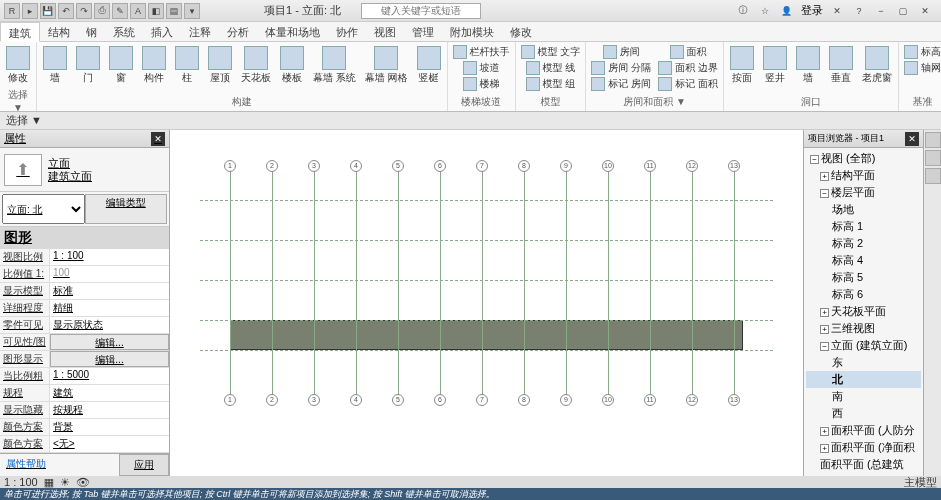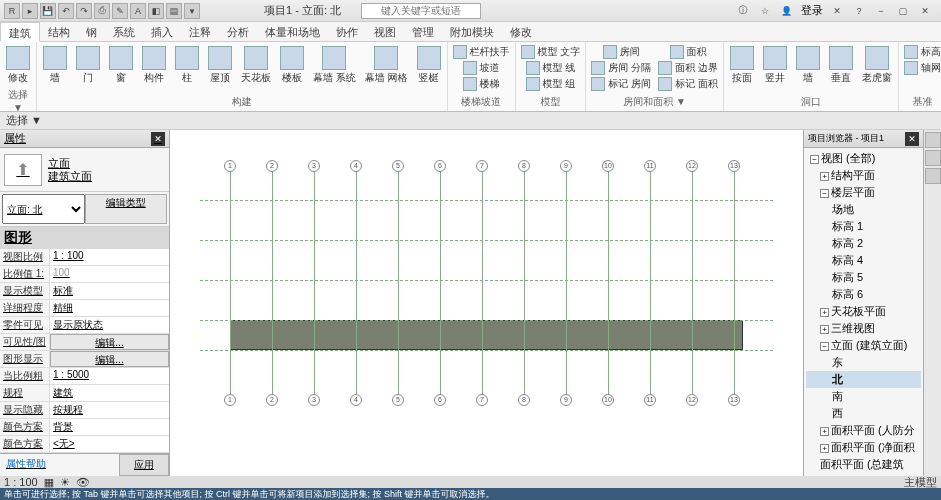--- a/index.html
+++ b/index.html
@@ -53,21 +53,21 @@
 .browser{width:120px;background:#f5f5f5;border-left:1px solid #aaa;display:flex;flex-direction:column;font-size:10px;}
 .browser .tree{flex:1;overflow:auto;padding:2px;}
 .tn{padding:1px 0 1px 4px;white-space:nowrap;cursor:pointer;}
 .tn.d1{padding-left:14px;}
 .tn.d2{padding-left:26px;}
 .tn.sel{background:#cde;font-weight:bold;}
 .tn .tg{display:inline-block;width:9px;height:9px;border:1px solid #888;text-align:center;line-height:7px;font-size:8px;margin-right:2px;background:#fff;}
 .vtool{width:18px;background:#e8e8e8;border-left:1px solid #aaa;}
 .vtool .vb{width:16px;height:16px;margin:2px auto;background:#d0d0d0;border:1px solid #aaa;cursor:pointer;}
 .status{position:absolute;bottom:12px;left:0;right:0;height:12px;background:#ddd;font-size:9px;padding:0 4px;display:flex;align-items:center;gap:6px;color:#333;}
-.hint{position:absolute;bottom:0;left:0;right:0;height:12px;background:#3a5a7a;color:#fff;font-size:9px;padding:0 4px;line-height:12px;overflow:hidden;}
+.hint{position:absolute;bottom:0;left:0;right:0;height:12px;background:#3a5a7a;color:#fff;font-size:9px;padding:0 4px;line-height:12px;overflow:hidden;font-style:italic;}
 </style>
 </head>
 <body>
 
 <div class="titlebar">
   <div class="qat">
     <div class="ic">R</div>
     <div class="ic">▸</div>
     <div class="ic">💾</div>
     <div class="ic">↶</div>

